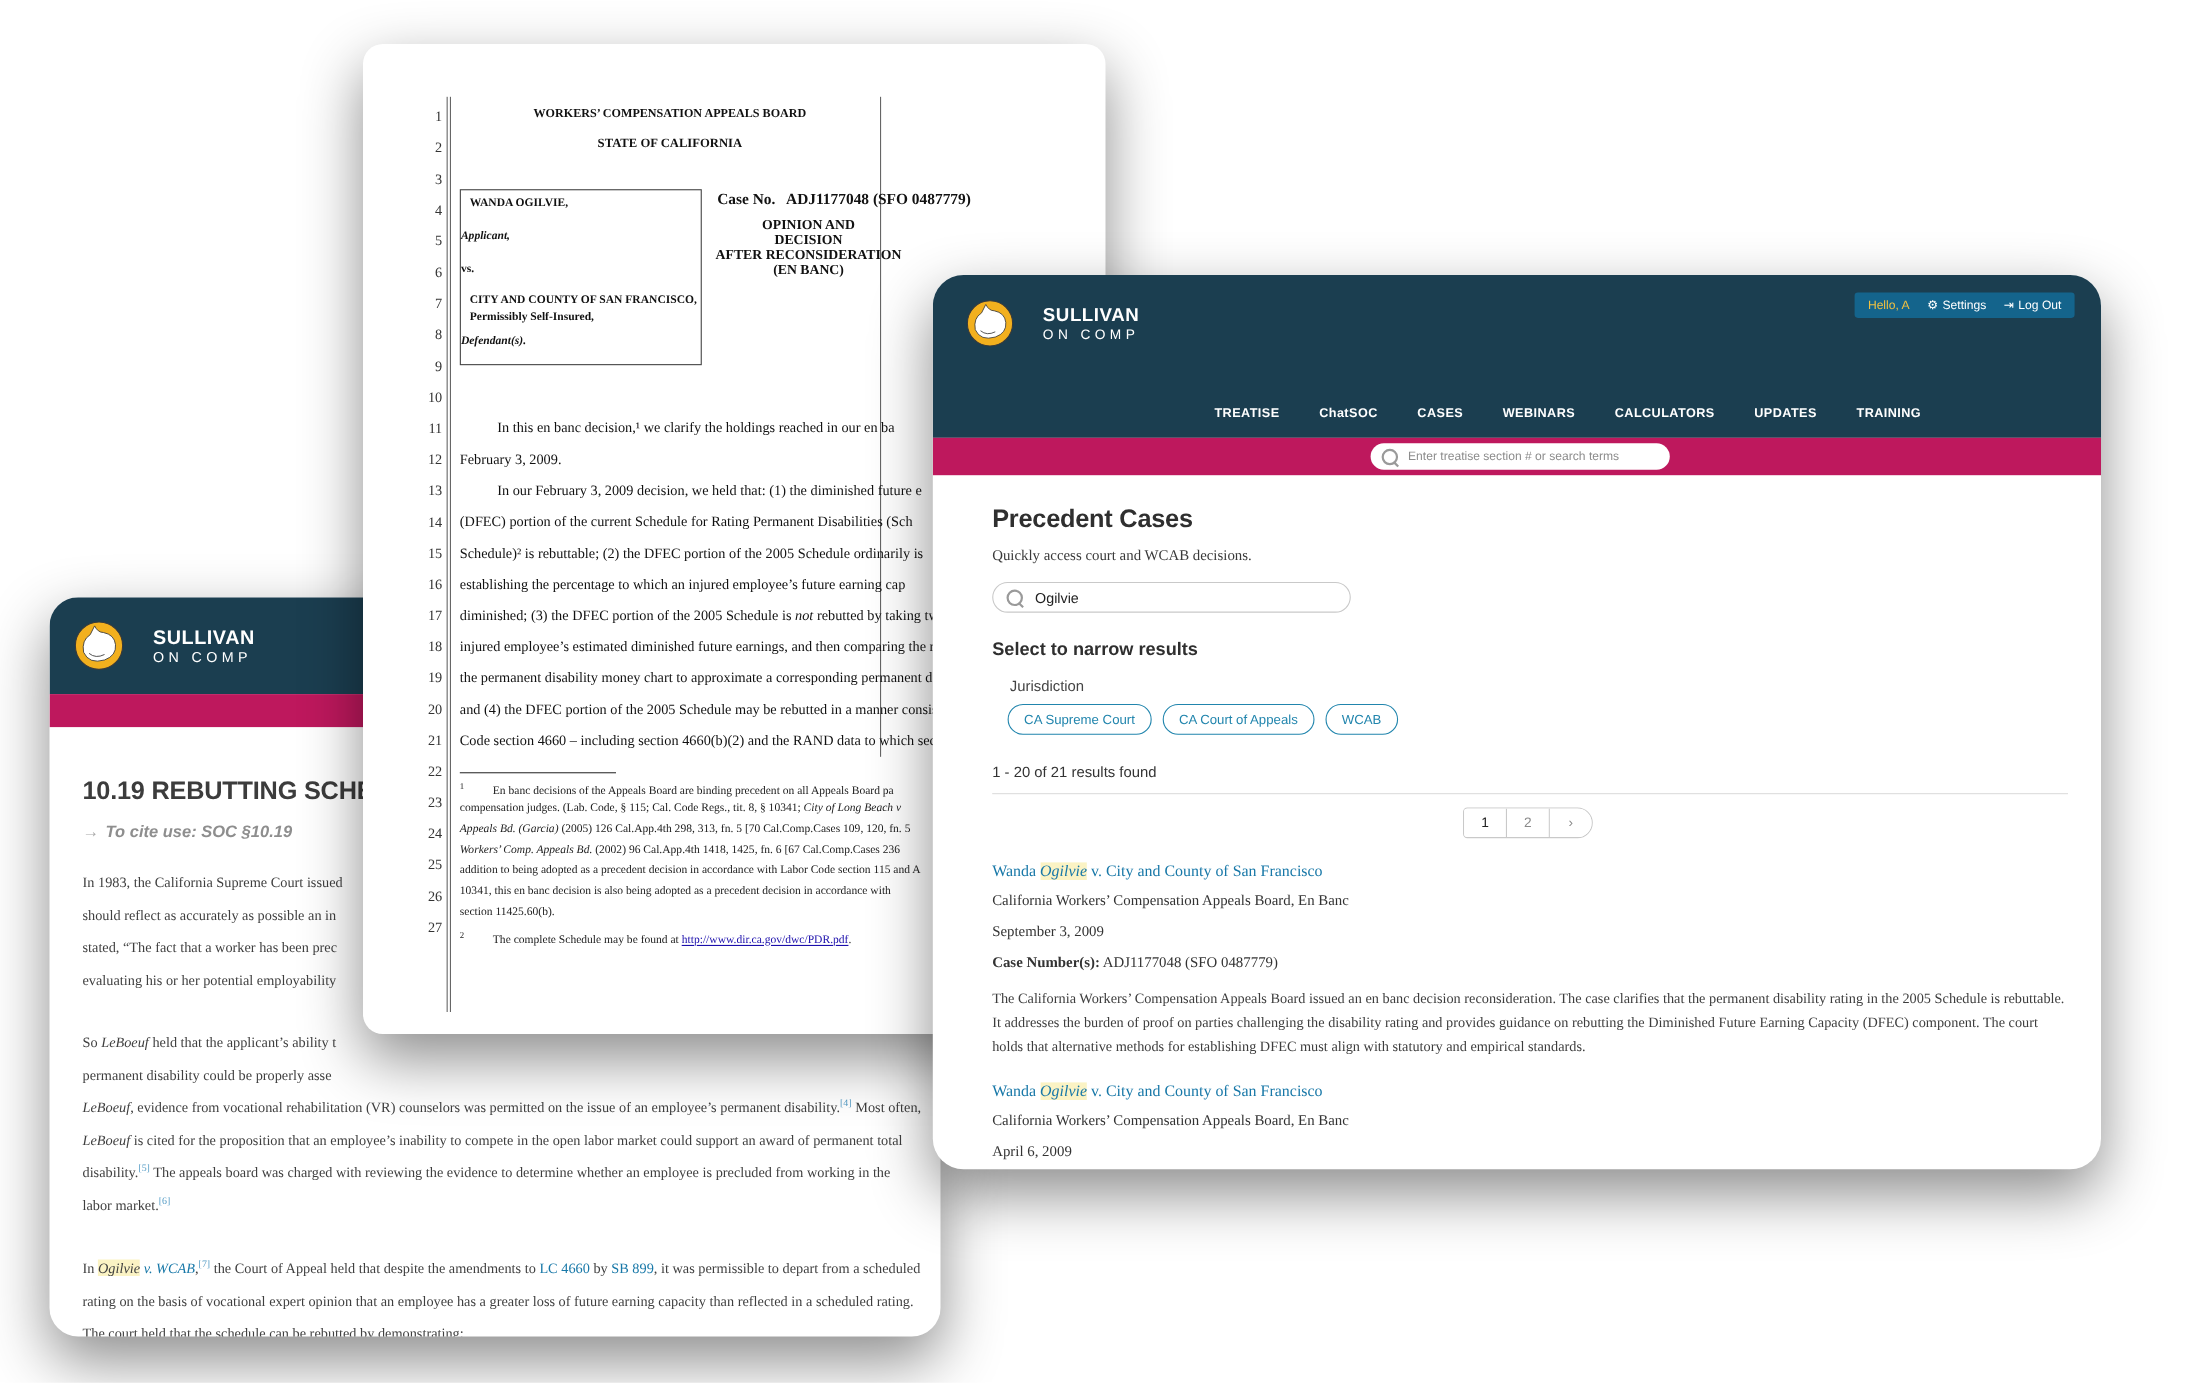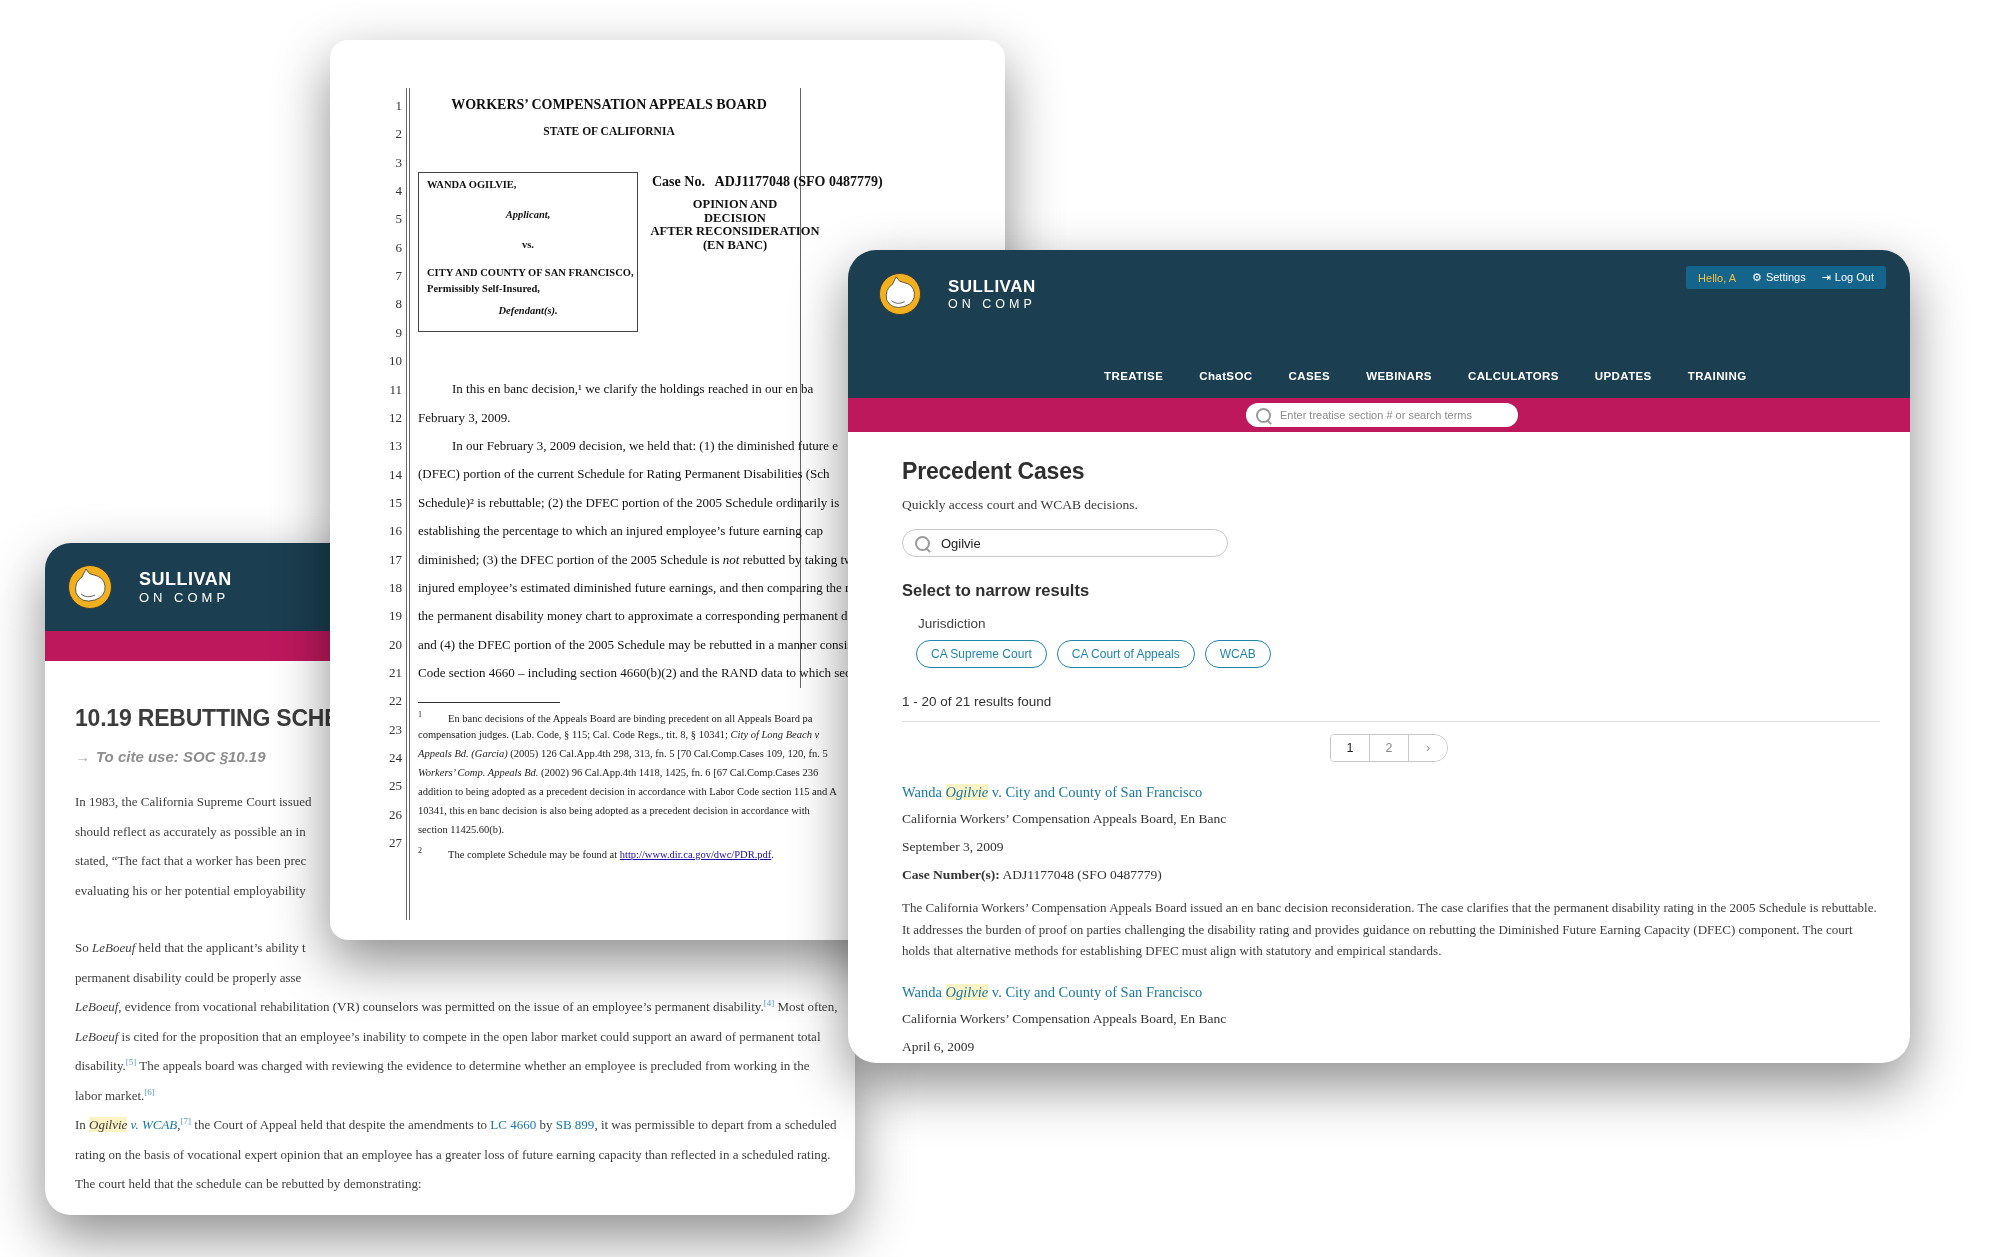--- a/index.html
+++ b/index.html
@@ -37,21 +37,21 @@
   #docpage{left:330px;top:40px;width:675px;height:900px;background:#fff;border-radius:18px;z-index:2;overflow:hidden;
     font-family:"Liberation Serif",serif;color:#111;}
   #docpage .abs{position:absolute;}
   .lineno{position:absolute;left:38px;width:34px;text-align:right;font-size:13px;color:#333;}
   .vrule{position:absolute;top:48px;width:1px;background:#666;}
   .docline{position:absolute;left:88px;white-space:nowrap;font-size:13px;}
   .ind{text-indent:34px;}
   .doctitle{position:absolute;left:88px;width:382px;text-align:center;font-weight:bold;}
   .casebox{position:absolute;left:88px;top:132px;width:218px;height:158px;border:1.5px solid #444;}
   .casebox div{position:absolute;font-weight:bold;font-size:10.5px;}
-  .cb-c{left:0;width:100%;text-align:center;}
+  .cb-c{left:0;width:100%;}
   .fnline{position:absolute;left:88px;white-space:nowrap;font-size:10.5px;color:#222;}
   .fnsup{font-size:8px;vertical-align:super;margin-right:26px;}
   .doclink{color:#1a0dab;text-decoration:underline;}
 
   
   #app{left:848px;top:250px;width:1062px;height:813px;background:#fff;z-index:3;overflow:hidden;border-radius:28px;}
   #app .hdr{height:148px;position:relative;}
   #app .hdr .logo{position:absolute;left:30px;top:22px;}
   .userbadge{position:absolute;right:24px;top:16px;background:#14648c;border-radius:3px;display:flex;align-items:center;
     gap:16px;padding:5px 12px;font-size:11px;color:#fff;}
@@ -117,21 +117,21 @@
         <div class="tline">In 1983, the California Supreme Court issued</div>
         <div class="tline">should reflect as accurately as possible an in</div>
         <div class="tline">stated, “The fact that a worker has been prec</div>
         <div class="tline">evaluating his or her potential employability</div>
       </div>
       <div class="tpar" style="margin-top:28px">
         <div class="tline"><span>So </span><i>LeBoeuf</i><span> held that the applicant’s ability t</span></div>
         <div class="tline">permanent disability could be properly asse</div>
         <div><i>LeBoeuf</i><span>, evidence from vocational rehabilitation (VR) counselors was permitted on the issue of an employee’s permanent disability.</span><span class="tref">[4]</span><span> Most often, </span><i>LeBoeuf</i><span> is cited for the proposition that an employee’s inability to compete in the open labor market could support an award of permanent total disability.</span><span class="tref">[5]</span><span>  The appeals board was charged with reviewing the evidence to determine whether an employee is precluded from working in the labor market.</span><span class="tref">[6]</span></div>
       </div>
-      <div class="tpar" style="">
+      <div class="tpar" style="margin-top:28px">
         <span>In </span><i class="hl">Ogilvie</i><a class="tlink" style="font-style:italic"> v. WCAB</a><span>,</span><span class="tref">[7]</span><span>  the Court of Appeal held that despite the amendments to </span><a class="tlink">LC 4660</a><span> by </span><a class="tlink">SB 899</a><span>, it was permissible to depart from a scheduled rating on the basis of vocational expert opinion that an employee has a greater loss of future earning capacity than reflected in a scheduled rating. The court held that the schedule can be rebutted by demonstrating:</span>
       </div>
 
     </div>
   </div>
 
   <div id="docpage" class="card">
     <div id="doc-linenos">
         <div class="lineno" style="top: 58px;">1</div>
         <div class="lineno" style="top: 86.35px;">2</div>
@@ -158,21 +158,21 @@
         <div class="lineno" style="top: 681.7px;">23</div>
         <div class="lineno" style="top: 710.05px;">24</div>
         <div class="lineno" style="top: 738.4px;">25</div>
         <div class="lineno" style="top: 766.75px;">26</div>
         <div class="lineno" style="top: 795.1px;">27</div>
       </div>
     <div class="vrule" style="left:76px;height:832px"></div>
     <div class="vrule" style="left:79px;height:832px"></div>
     <div class="vrule" style="left:470px;height:600px"></div>
 
-    <div class="doctitle" style="top:57px;font-size:14px">WORKERS’ COMPENSATION APPEALS BOARD</div>
+    <div class="doctitle" style="top:57px;font-size:11px">WORKERS’ COMPENSATION APPEALS BOARD</div>
     <div class="doctitle" style="top:85px;font-size:11.5px">STATE OF CALIFORNIA</div>
 
     <div class="casebox">
       <div style="left:8px;top:6px">WANDA OGILVIE,</div>
       <div class="cb-c" style="top:36px;font-style:italic">Applicant,</div>
       <div class="cb-c" style="top:66px">vs.</div>
       <div style="left:8px;top:94px">CITY AND COUNTY OF SAN FRANCISCO,</div>
       <div style="left:8px;top:110px">Permissibly Self-Insured,</div>
       <div class="cb-c" style="top:132px;font-style:italic">Defendant(s).</div>
     </div>

